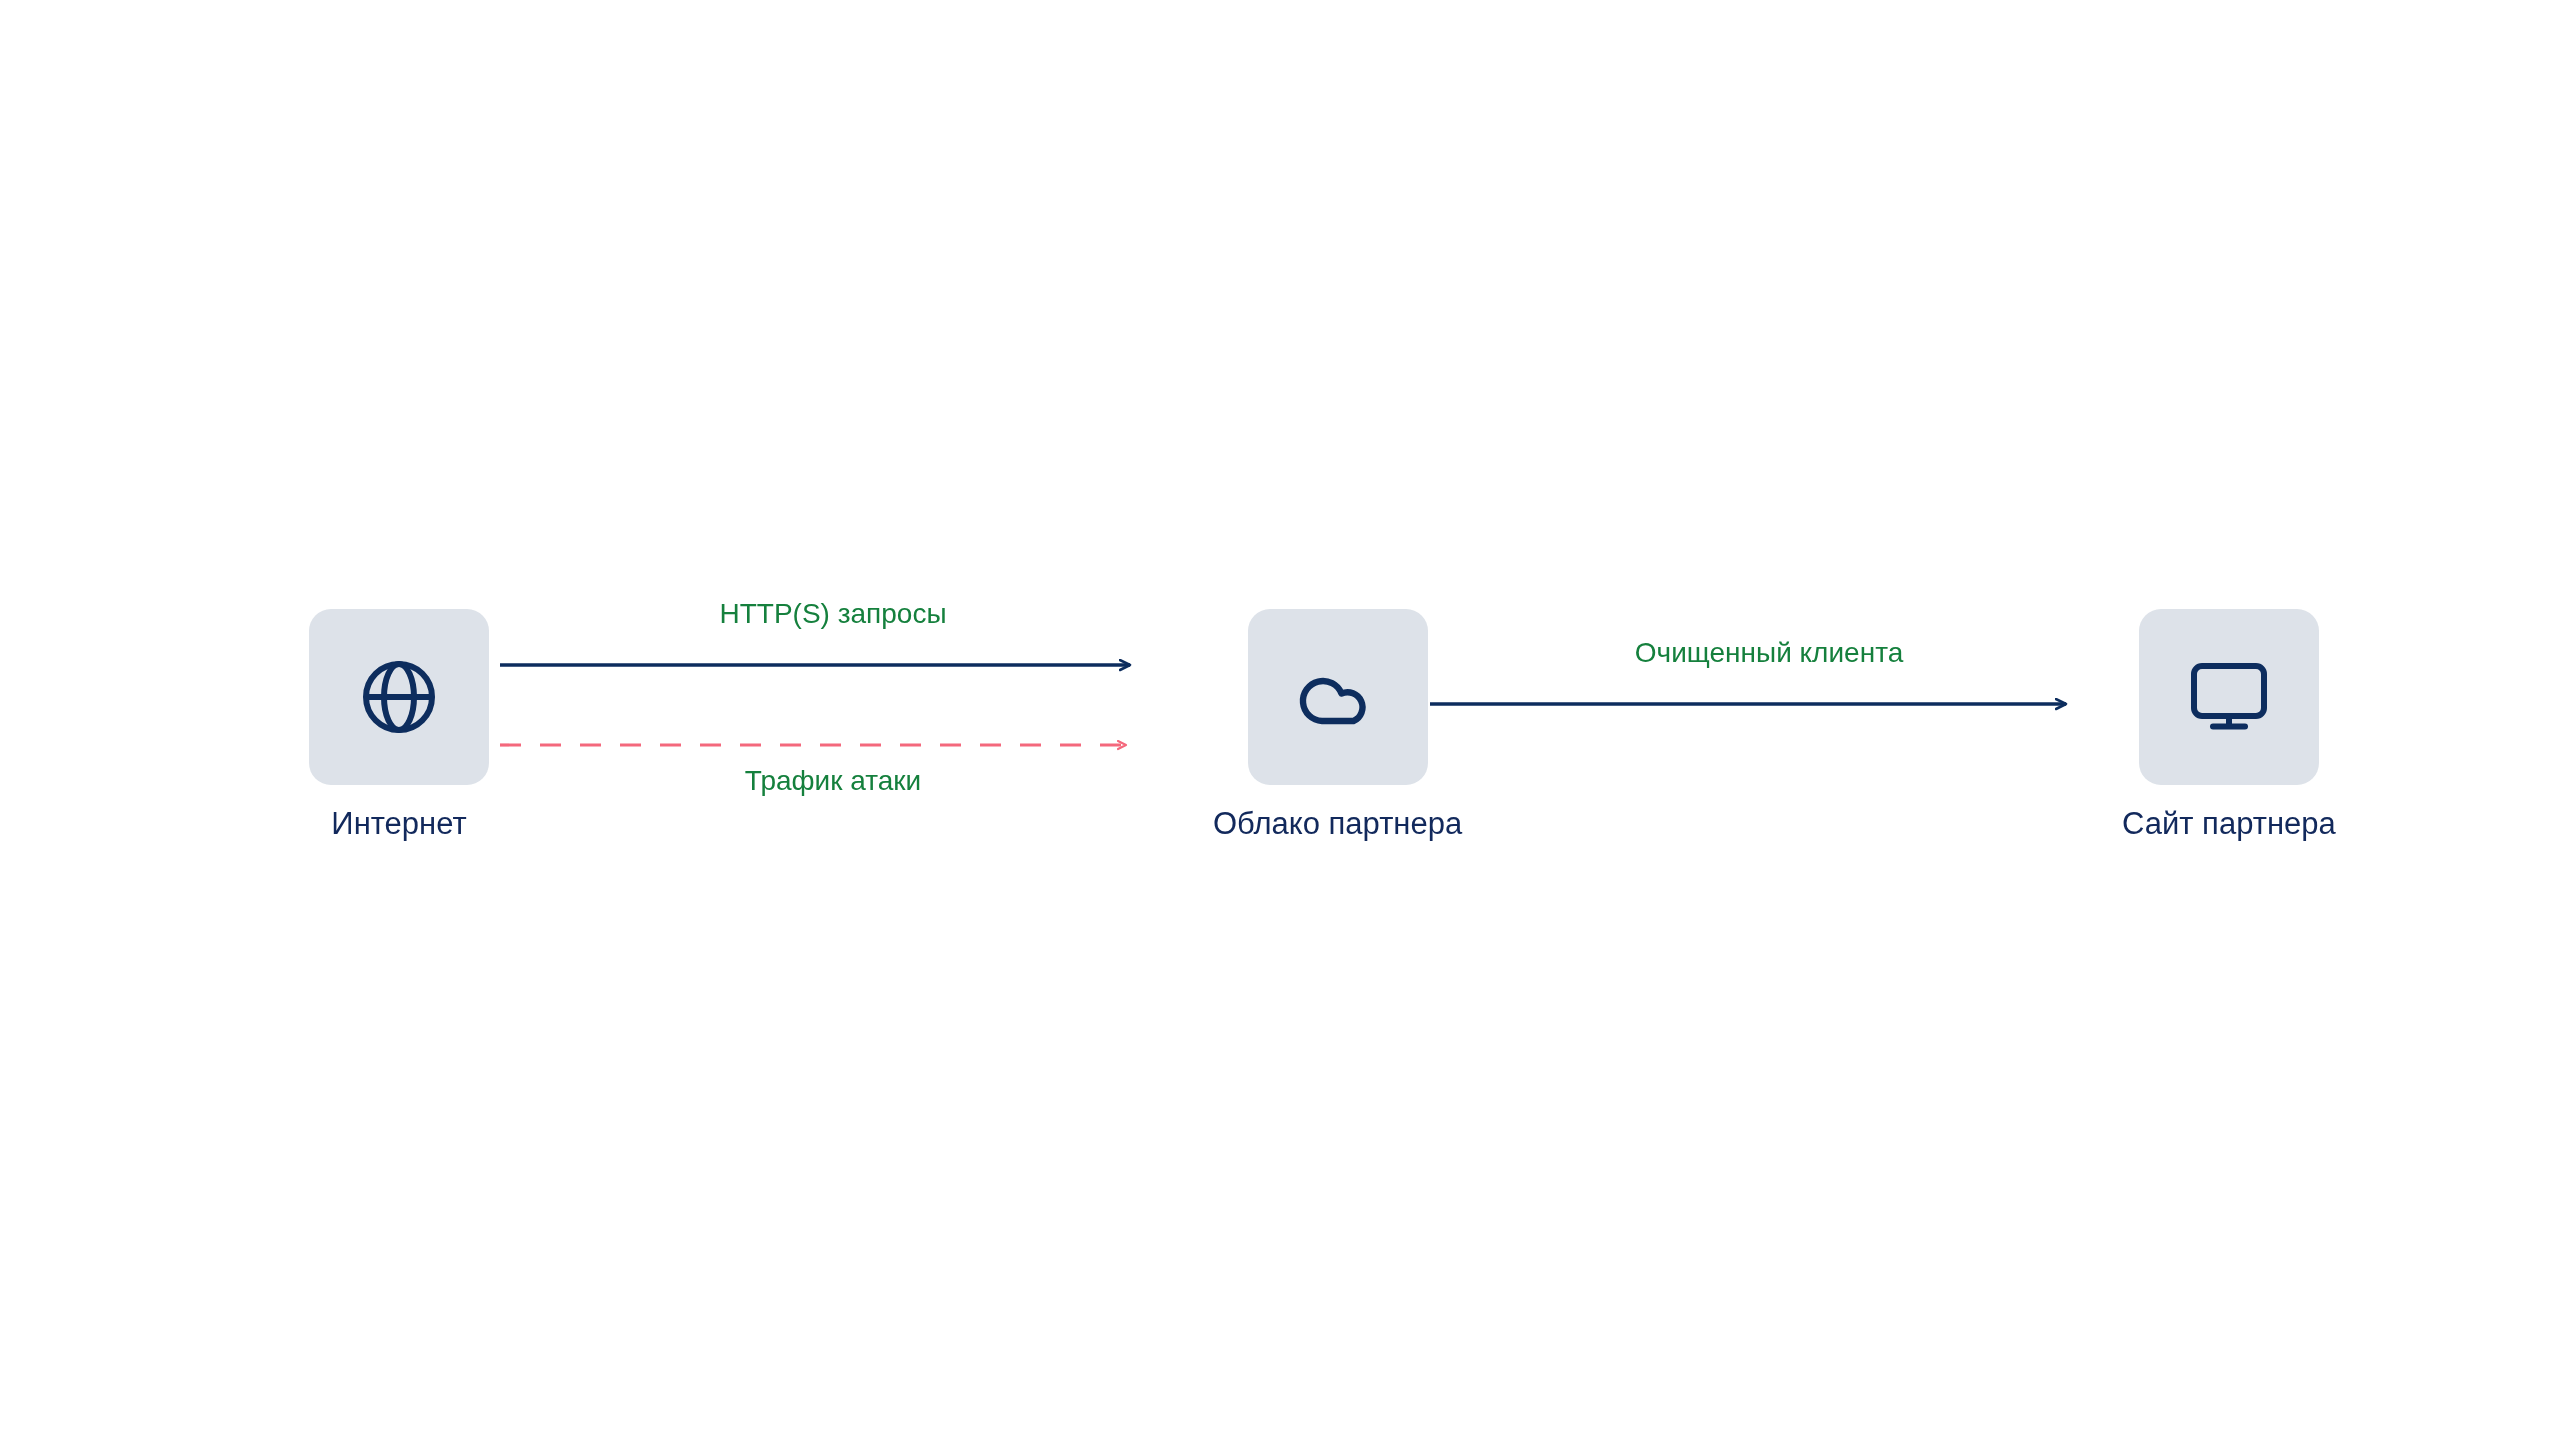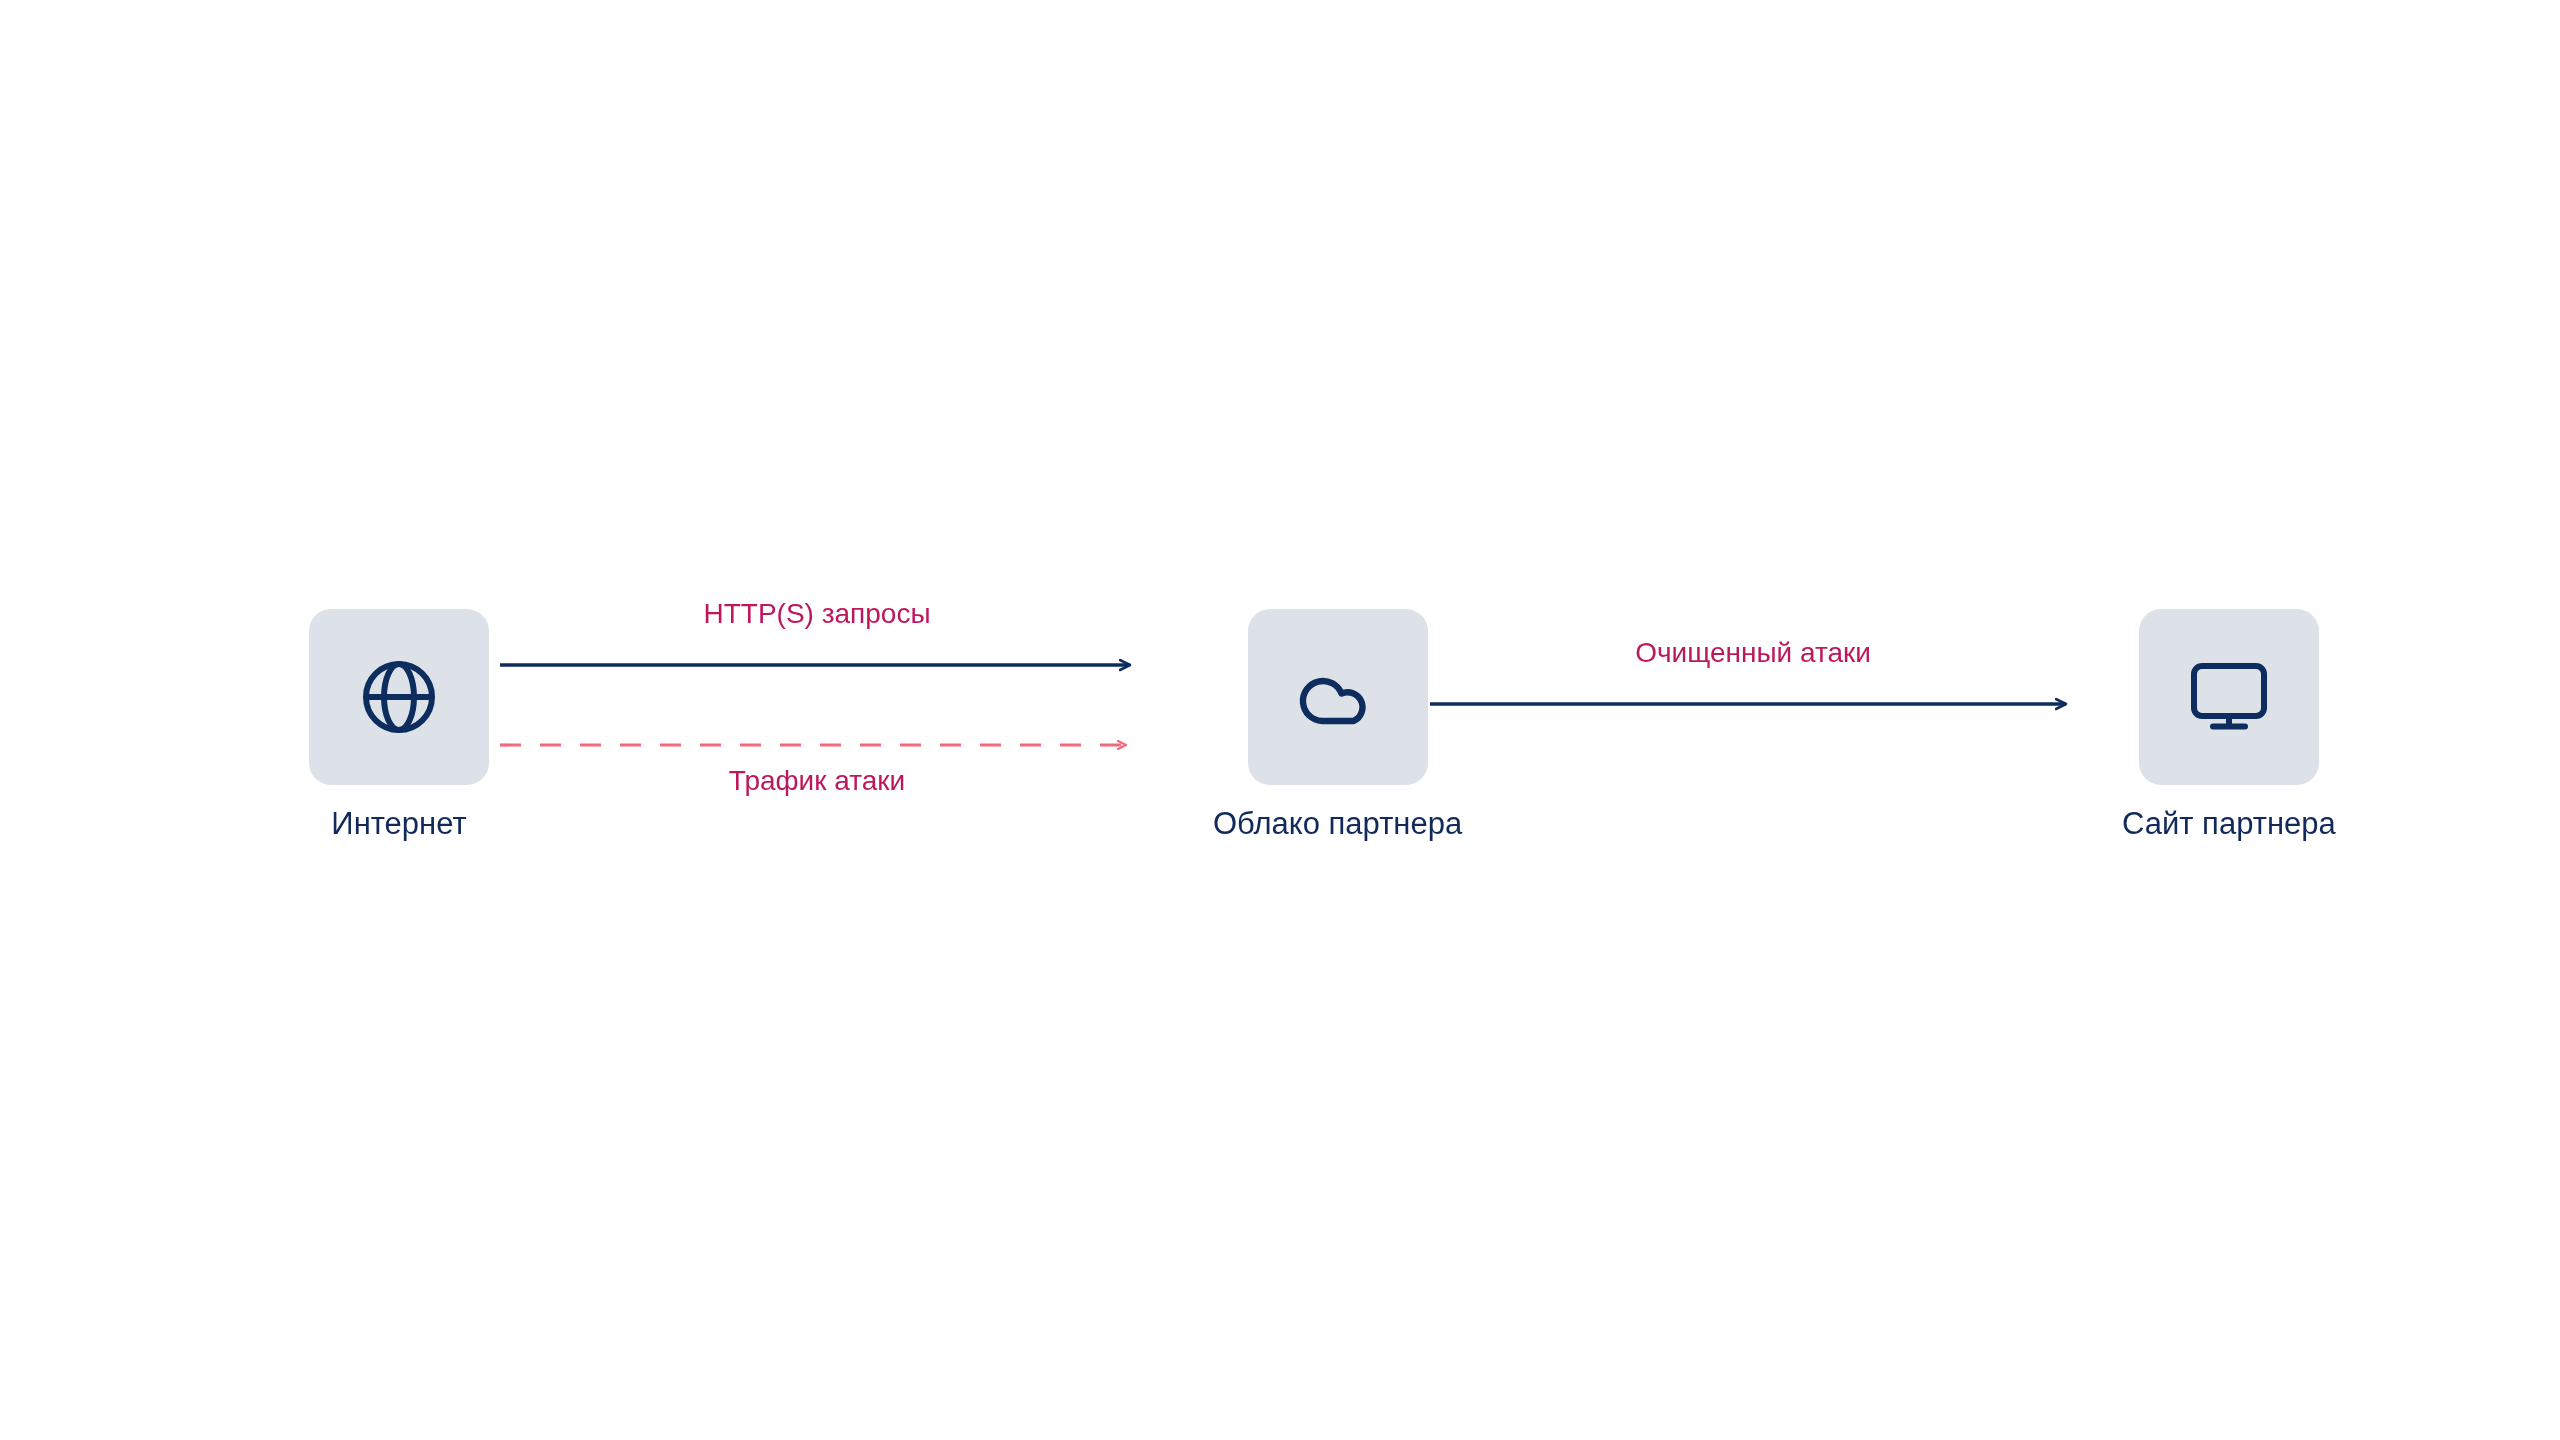--- a/index.html
+++ b/index.html
@@ -50,23 +50,24 @@
 
   
   #node-internet { left: 265px; top: 609px; padding-left: 44px; }
   #node-cloud    { left: 1213px; top: 609px; }
   #node-site     { left: 2122px; top: 609px; }
 
   
   .flow-label {
     position: absolute;
     font-size: 28px;
-    color: #be185d;
+    color: #15803d;
     white-space: nowrap;
     transform: translateX(-50%);
+    margin-left: 16px;
   }
   #label-http     { left: 817px;  top: 598px; }
   #label-attack   { left: 817px;  top: 765px; }
   #label-clean    { left: 1753px; top: 637px; }
 
   
   #connectors {
     position: absolute;
     left: 0;
     top: 0;
@@ -134,15 +135,15 @@
         </svg>
       </span>
     </div>
     <div class="node-caption">Сайт партнера</div>
   </div>
 
   <div class="flow-label" id="label-http">HTTP(S) запросы</div>
 
   <div class="flow-label" id="label-attack">Трафик атаки</div>
 
-  <div class="flow-label" id="label-clean">Очищенный атаки</div>
+  <div class="flow-label" id="label-clean">Очищенный клиента</div>
 
 </div>
 
 </body></html>

